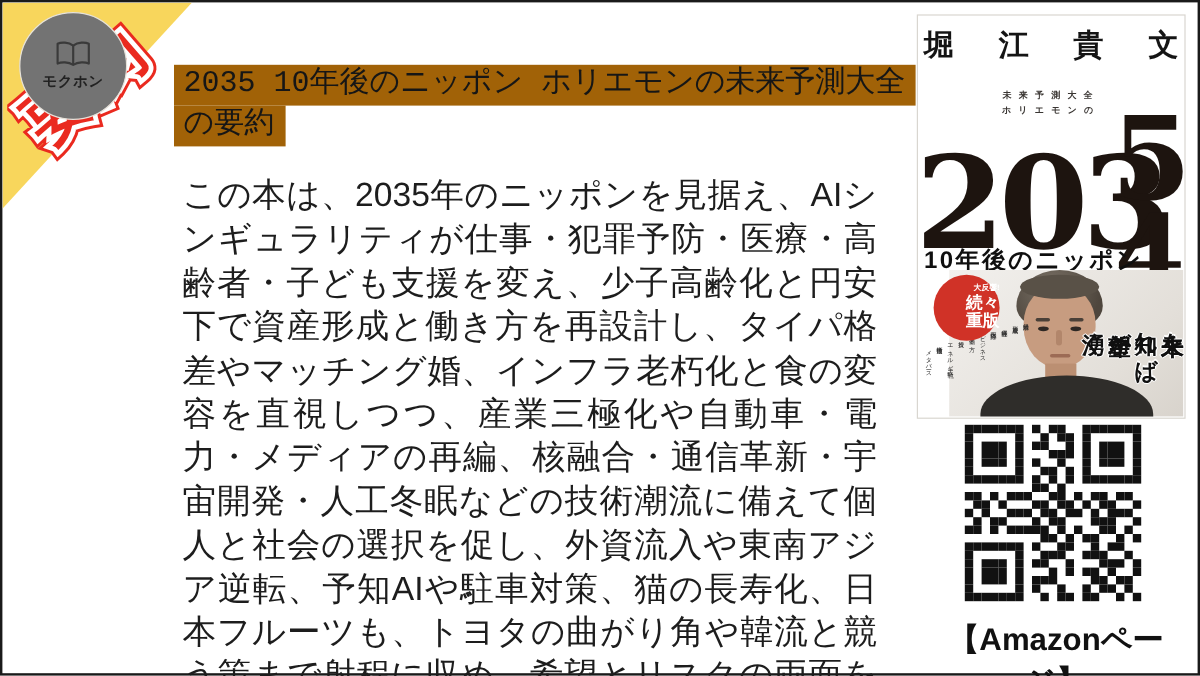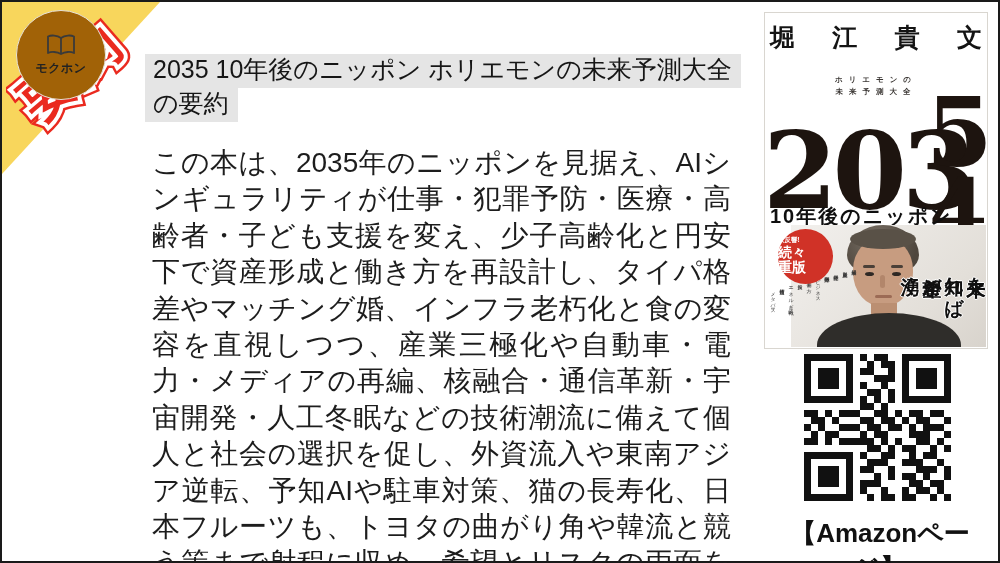--- a/index.html
+++ b/index.html
@@ -4,29 +4,29 @@
 <style>
   html,body{margin:0;padding:0;background:#fff;}
   body{width:1000px;height:563px;overflow:hidden;font-family:"Liberation Sans",sans-serif;}
   .page{position:absolute;left:0;top:0;width:996px;height:559px;background:#fff;border:2px solid #1a1a1a;}
 
   
   .tri{position:absolute;left:0;top:0;width:162px;height:174px;background:#F8D65C;
        clip-path:polygon(0 0,158px 0,0 172px);}
   .stamp{position:absolute;left:4px;top:6px;width:140px;height:140px;z-index:3;}
   .logo{position:absolute;left:14px;top:8px;width:88px;height:88px;border-radius:50%;
-        background:#a16207;border:1px solid #e6e2da;z-index:4;display:flex;flex-direction:column;
+        background:#737373;border:1px solid #e6e2da;z-index:4;display:flex;flex-direction:column;
         align-items:center;justify-content:center;}
   .logo svg{margin-bottom:2px;}
   .logo-text{font-size:12px;font-weight:700;color:#222;letter-spacing:.5px;}
 
   
   .title{position:absolute;left:143px;top:52px;z-index:5;}
-  .title div{display:inline-block;background:#e5e5e5;padding:1px 9px 4px 8px;font-size:25px;
-             font-weight:500;color:#161616;line-height:29px;}
+  .title div{display:inline-block;background:#a16207;padding:1px 9px 4px 8px;font-size:25px;
+             font-weight:500;color:#161616;line-height:29px;font-family:Liberation Mono, monospace;}
   .title .t2{margin-top:0;}
 
   
   .summary{position:absolute;left:150px;top:143px;width:579px;font-size:28px;line-height:36.4px;
            color:#1d1d1d;text-align:justify;margin:0;}
 
   
   .cover{position:absolute;left:762px;top:10px;width:222px;height:335px;background:#fff;
          border:1px solid #d9d6d0;z-index:1;}
   .author{position:absolute;left:5px;right:5px;top:8px;display:flex;justify-content:space-between;
@@ -52,21 +52,21 @@
   .brow.l{left:72px}.brow.r{left:100px}
   .eye{width:9px;height:4px;background:#2e2824;border-radius:50%;top:47px;}
   .eye.l{left:74px}.eye.r{left:101px}
   .nose{left:89px;top:50px;width:5px;height:13px;background:rgba(140,95,70,.35);border-radius:3px;}
   .mouth{left:84px;top:70px;width:17px;height:3px;background:#9c6b55;border-radius:2px;}
   .neck{left:80px;top:78px;width:26px;height:16px;background:#bb8f72;}
   .shirt{left:26px;top:88px;width:144px;height:40px;background:#2f2d2a;
          border-radius:50% 50% 0 0/80% 80% 0 0;}
   
   .badge{position:absolute;left:13px;top:216px;width:55px;height:55px;border-radius:50%;
-         background:#d03227;color:#fff;text-align:left;z-index:6;}
+         background:#d03227;color:#fff;text-align:right;z-index:6;}
   .badge .b1{font-size:6.5px;padding-top:7px;font-weight:700;}
   .badge .b2,.badge .b3{font-size:14px;font-weight:900;line-height:15px;}
   
   .topics{position:absolute;left:2px;top:253px;height:80px;display:flex;
           flex-direction:row-reverse;z-index:5;}
   .topic{writing-mode:vertical-rl;font-size:5px;line-height:7px;color:#2c2c2c;margin-left:2px;}
   
   .survive{position:absolute;left:1px;top:295px;z-index:7;font-size:15px;font-weight:900;
            line-height:16.5px;color:#0d0d0d;white-space:nowrap;
            text-shadow:1px 0 #fff,-1px 0 #fff,0 1px #fff,0 -1px #fff,1px 1px #fff,-1px -1px #fff,1px -1px #fff,-1px 1px #fff;}
@@ -114,22 +114,22 @@
   <p class="summary">この本は、2035年のニッポンを見据え、AIシンギュラリティが仕事・犯罪予防・医療・高齢者・子ども支援を変え、少子高齢化と円安下で資産形成と働き方を再設計し、タイパ格差やマッチング婚、インフラ老朽化と食の変容を直視しつつ、産業三極化や自動車・電力・メディアの再編、核融合・通信革新・宇宙開発・人工冬眠などの技術潮流に備えて個人と社会の選択を促し、外資流入や東南アジア逆転、予知AIや駐車対策、猫の長寿化、日本フルーツも、トヨタの曲がり角や韓流と競う策まで射程に収め、希望とリスクの両面を描く一冊です。</p>
 
   <div class="cover">
     <div class="author">
       <span>堀</span>
       <span>江</span>
       <span>貴</span>
       <span>文</span>
     </div>
     <div class="series">
+      <div>未来予測大全</div>
       <div>ホリエモンの</div>
-      <div>未来予測大全</div>
     </div>
 
     <span class="ynum y203">203</span>
     <span class="ynum y5">5</span>
     <span class="ynum y4">4</span>
 
     <div class="subtitle">10年後のニッポン</div>
 
     <div class="photo">
       <div class="hair"></div>

